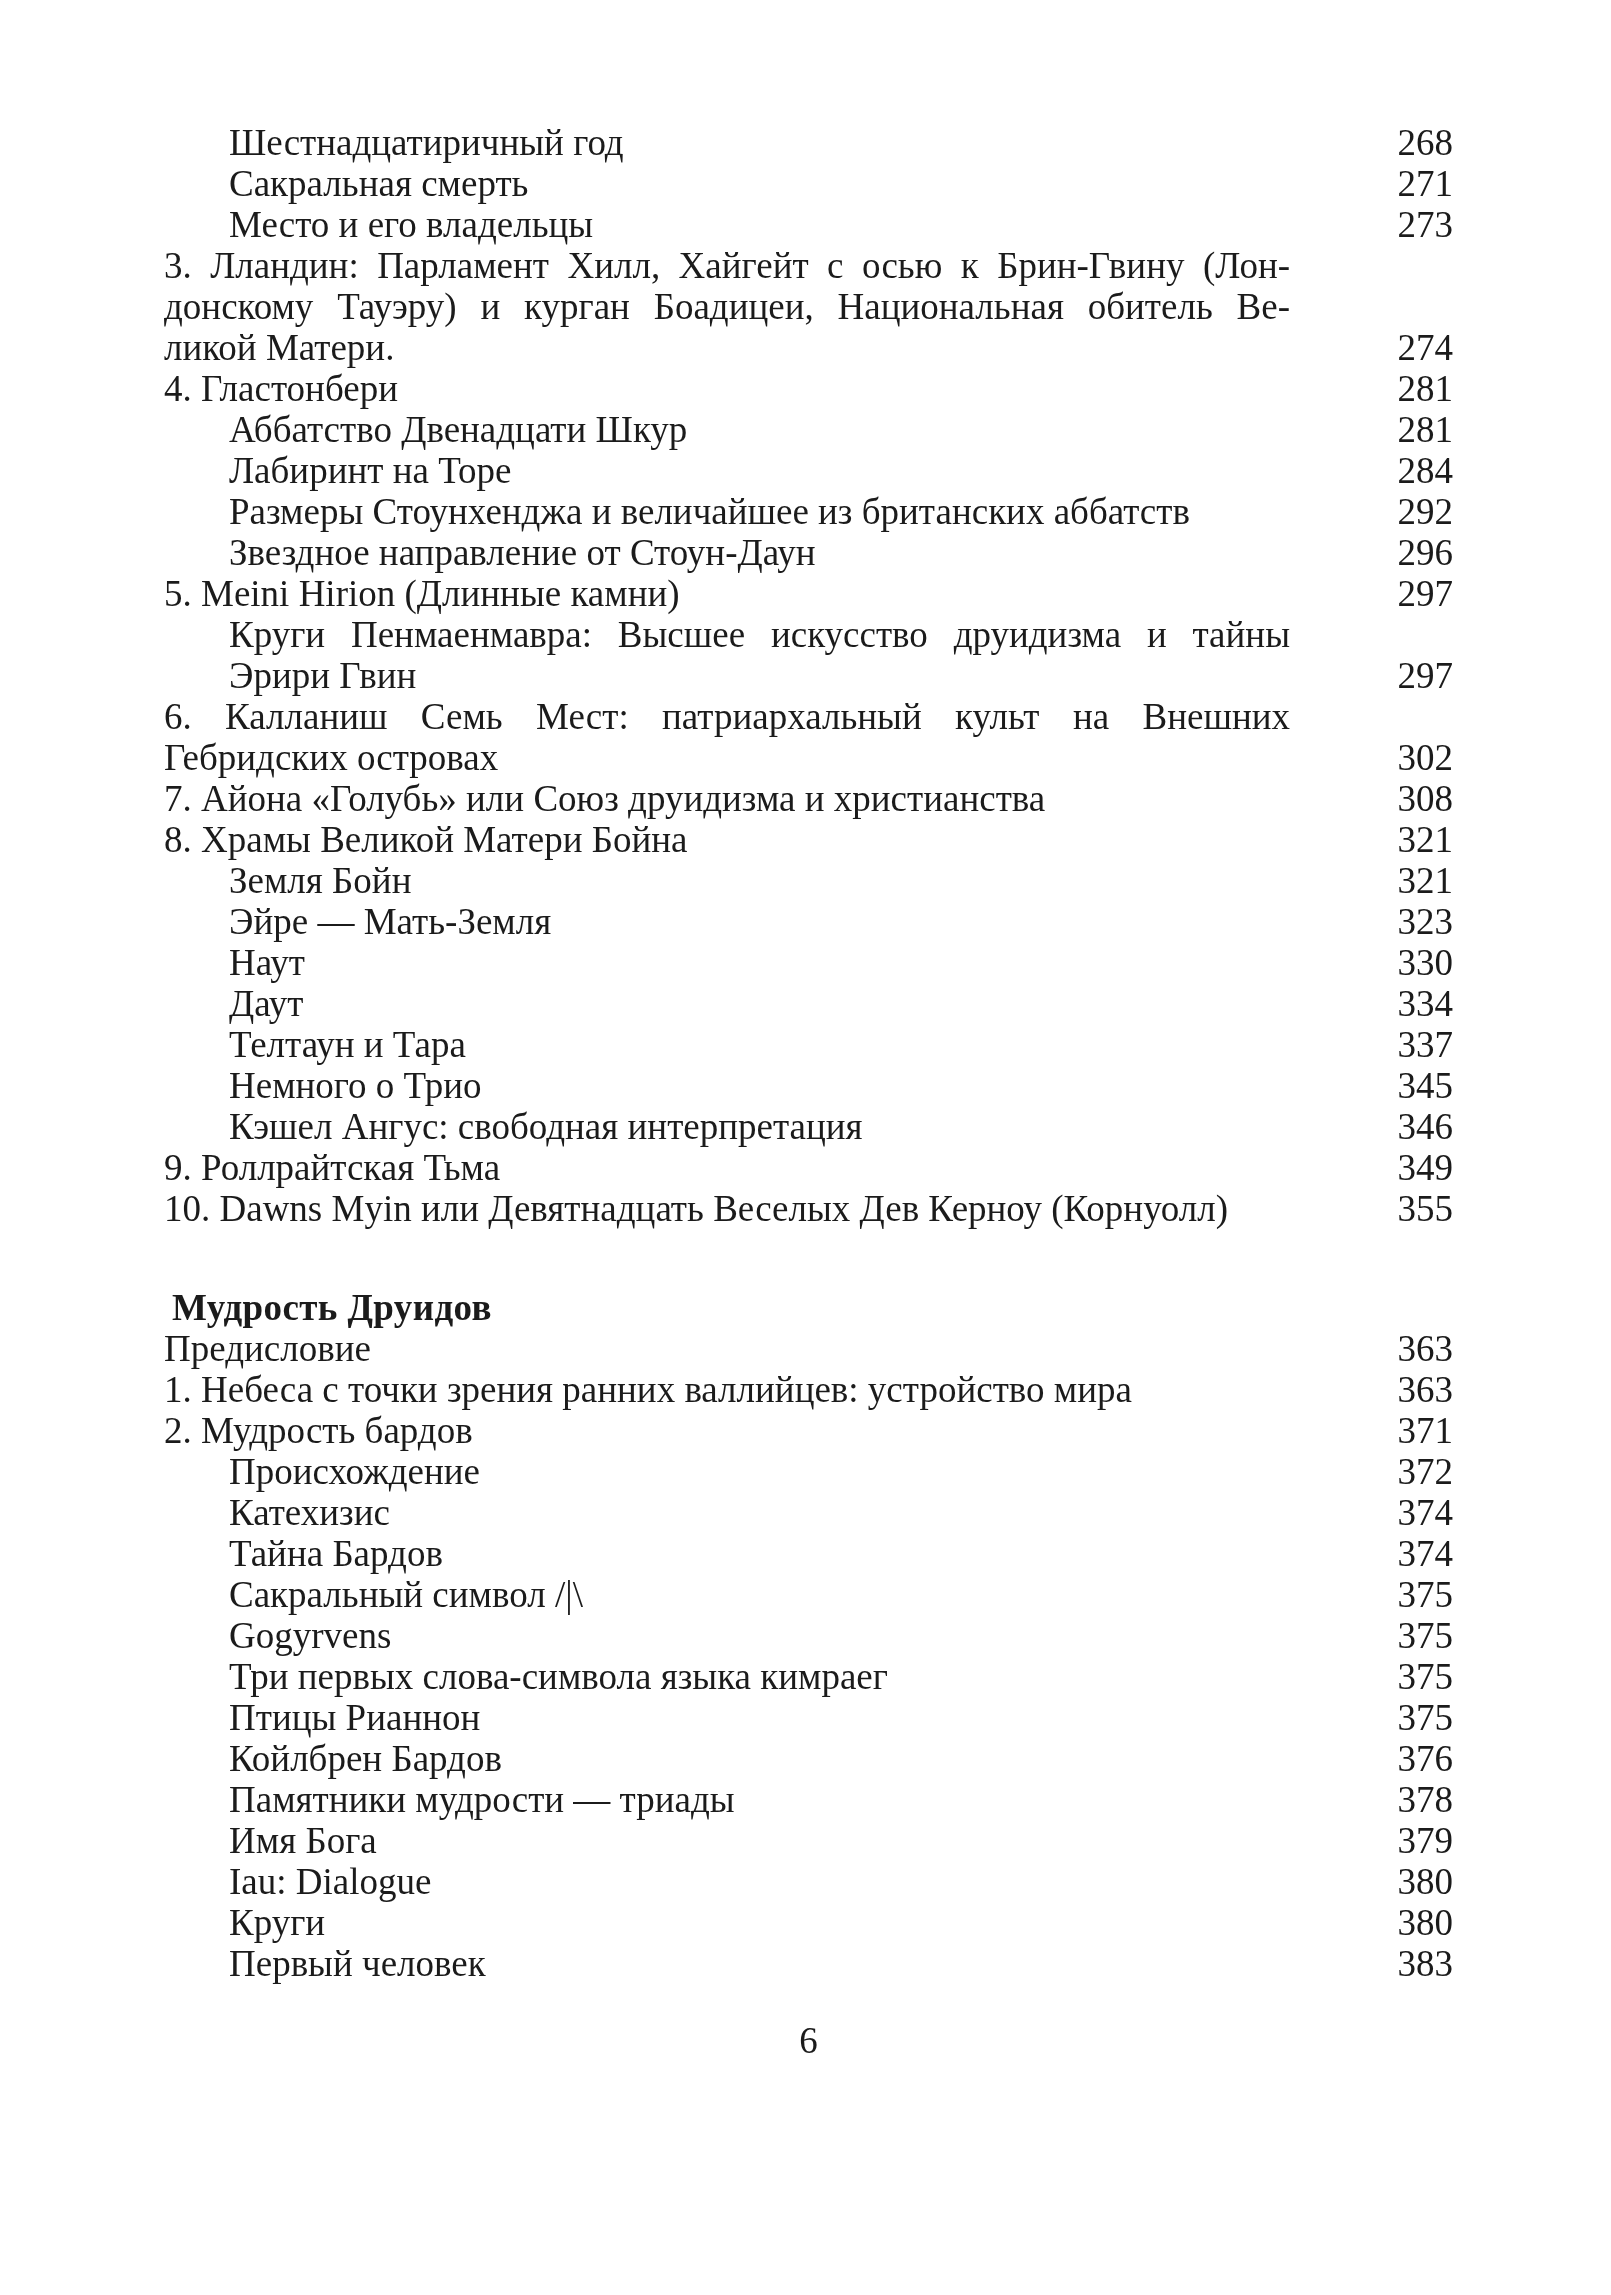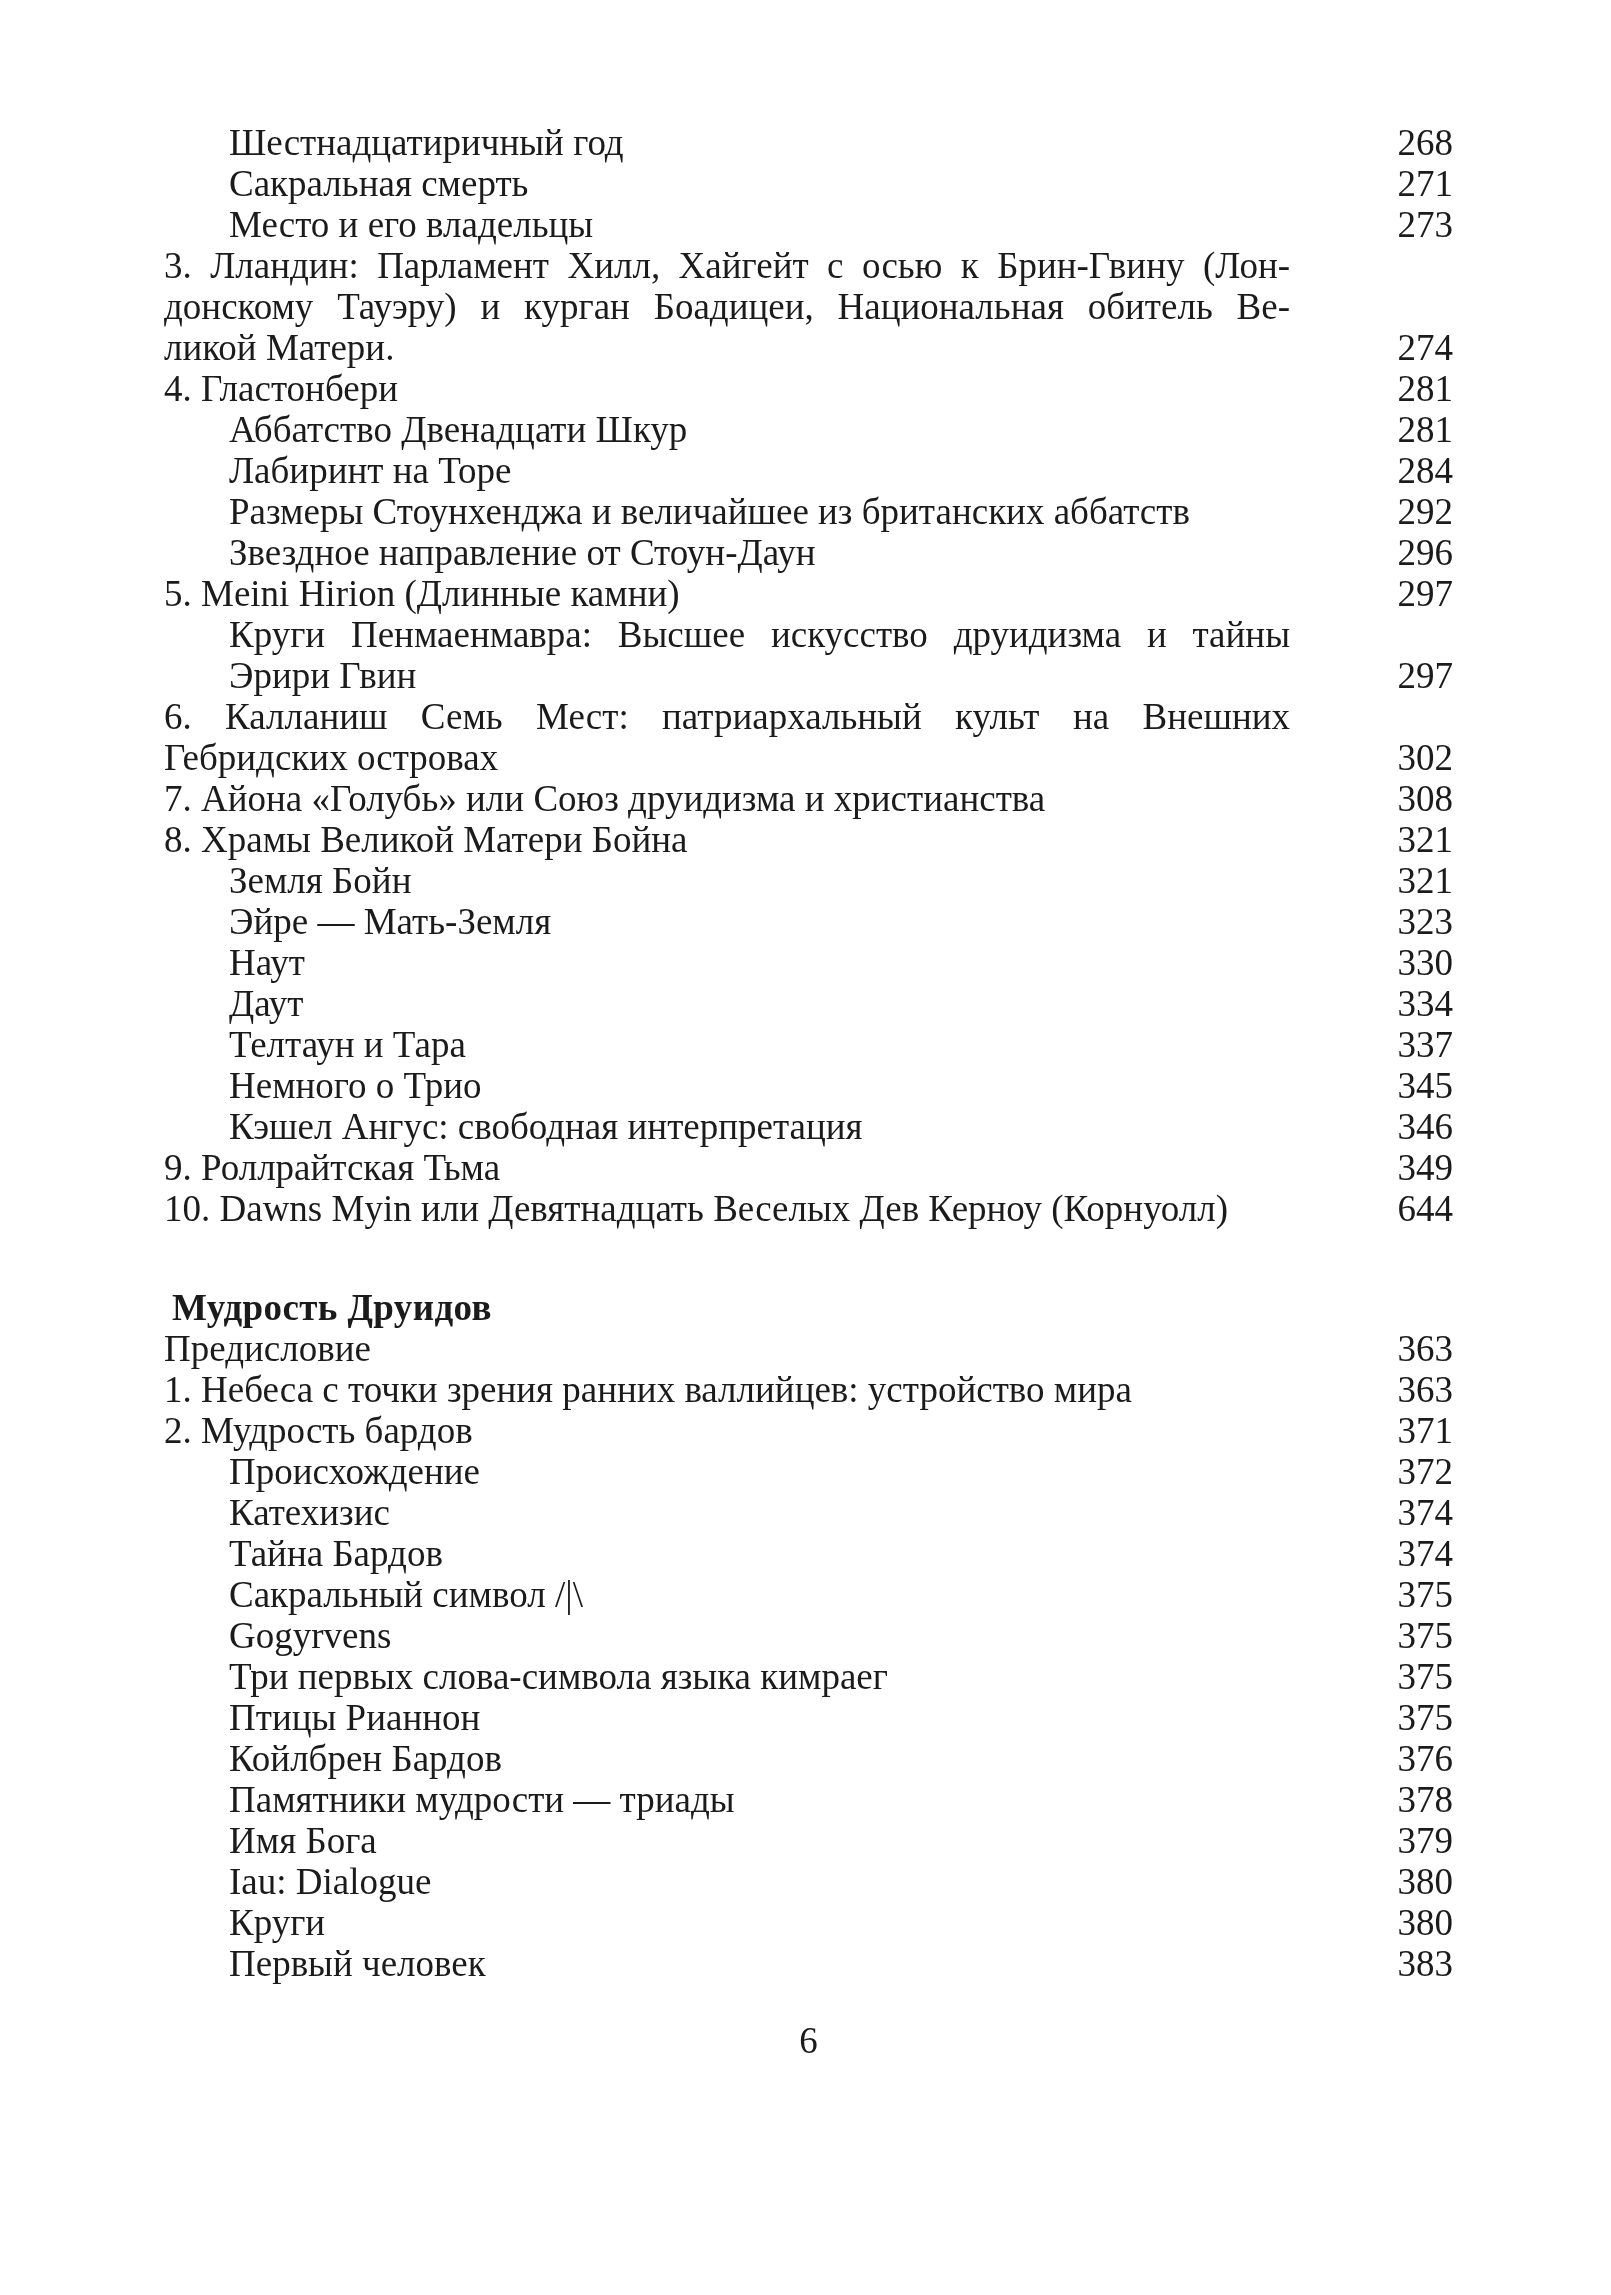--- a/index.html
+++ b/index.html
@@ -193,21 +193,21 @@
         <span class="pagenum">346</span>
       </div>
       <div class="row indent-0">
         <span class="label">9. Роллрайтская Тьма</span>
         <span class="leader"></span>
         <span class="pagenum">349</span>
       </div>
       <div class="row indent-0">
         <span class="label">10. Dawns Myin или Девятнадцать Веселых Дев Керноу (Корнуолл)</span>
         <span class="leader"></span>
-        <span class="pagenum">644</span>
+        <span class="pagenum">355</span>
       </div>
     </section>
     <section>
       <h2 class="section-heading">Мудрость Друидов</h2>
       <div class="row indent-0">
         <span class="label">Предисловие</span>
         <span class="leader"></span>
         <span class="pagenum">363</span>
       </div>
       <div class="row indent-0">

